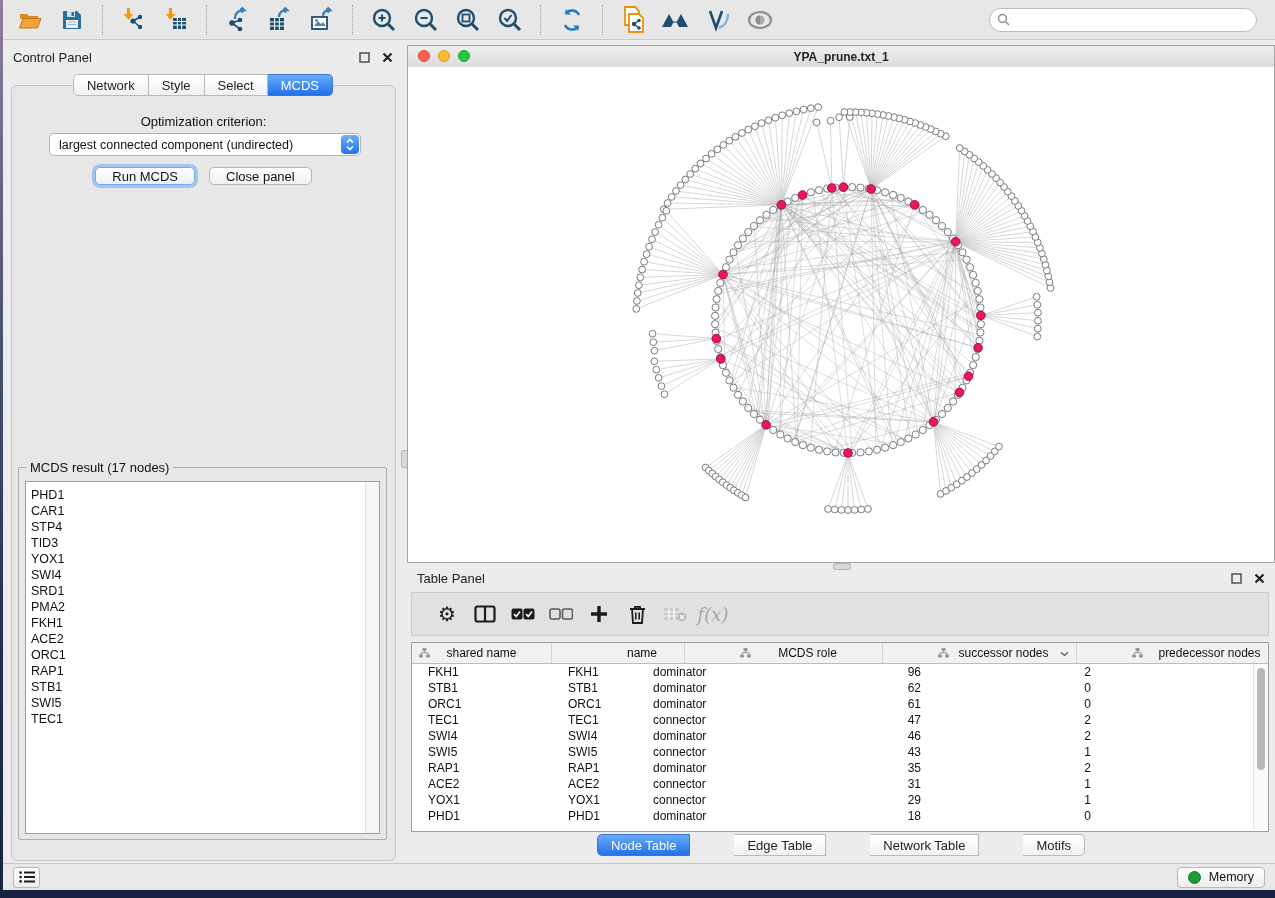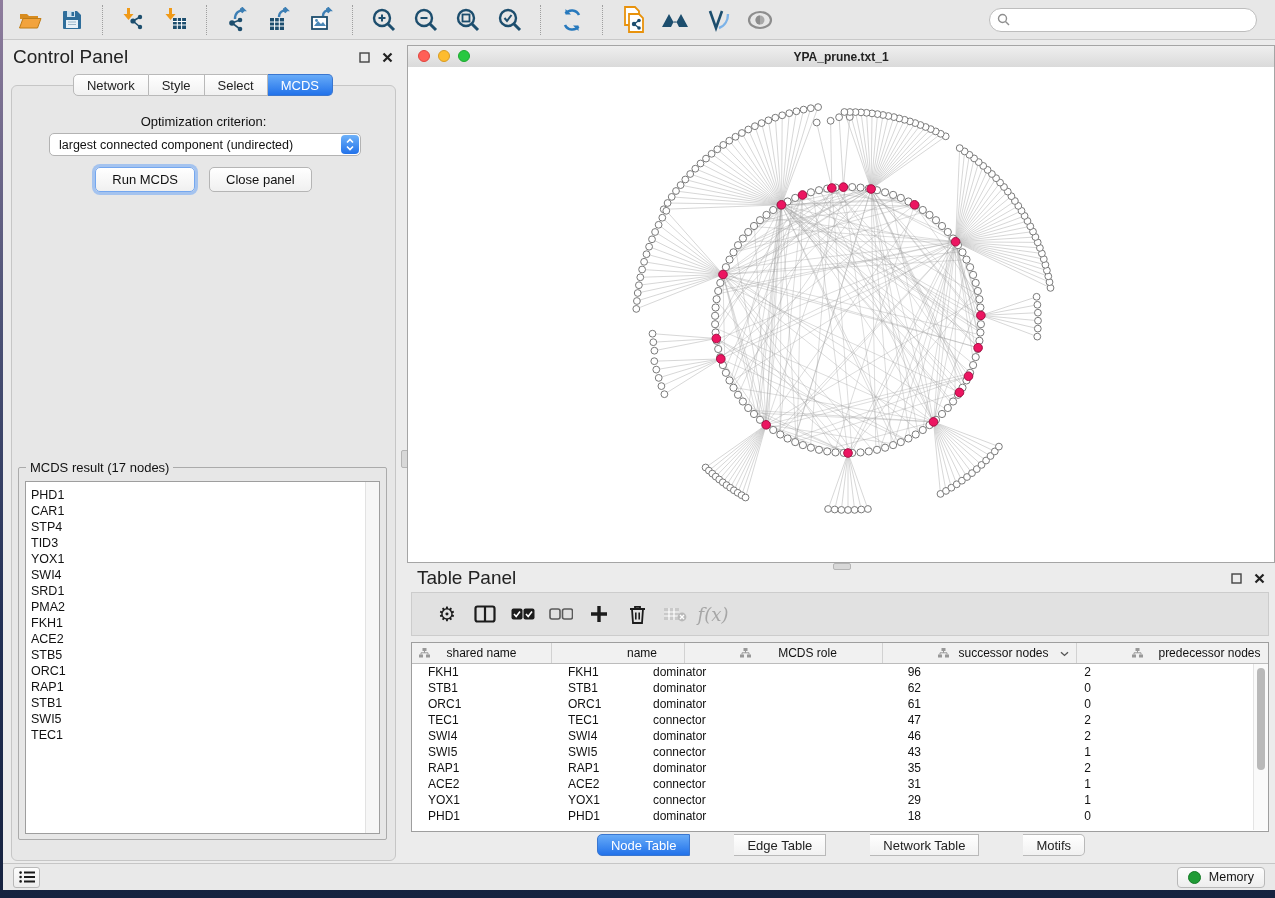--- a/index.html
+++ b/index.html
@@ -24,39 +24,39 @@
 
   
   .main{position:absolute;top:41px;left:0;right:0;bottom:27px;}
   .cp{position:absolute;left:0;top:4px;bottom:0;width:400px;}
   .vsplit{position:absolute;left:400px;top:4px;bottom:0;width:4px;background:#ececec;}
   .vsplit .grip{position:absolute;left:-2px;top:405px;width:8px;height:16px;background:#d8d8d8;
     border:1px solid #b5b5b5;border-radius:2px;}
   .right{position:absolute;left:404px;right:0;top:4px;bottom:0;}
 
   
-  .panel-title{height:24px;display:flex;align-items:center;padding:0 10px;color:#222;font-size:19px;}
+  .panel-title{height:24px;display:flex;align-items:center;padding:0 10px;color:#222;font-size:13px;}
   .panel-title .ctl{margin-left:12px;display:flex;align-items:center;background:none;border:none;padding:0;}
   .panel-title .sp{flex:1;}
   .cp-tabs-row{position:absolute;top:29px;left:0;right:0;display:flex;justify-content:center;z-index:2;}
   .seg{font:13px "Liberation Sans",sans-serif;height:22px;padding:0 13px;color:#222;
     background:linear-gradient(#ffffff,#f1f1f1);border:1px solid #b9b9b9;border-left:none;}
   .seg:first-child{border-left:1px solid #b9b9b9;border-radius:5px 0 0 5px;}
   .seg:last-child{border-radius:0 5px 5px 0;}
   .seg.active{background:linear-gradient(#67abf8,#2272ea);border-color:#3a76cf;color:#fff;}
   .cp-card{position:absolute;top:40px;left:8px;right:7px;bottom:2px;background:#e7e7e7;
     border:1px solid #c6c6c6;border-radius:6px;}
   .crit-label{position:absolute;top:28px;left:0;right:0;text-align:center;font-size:13px;color:#111;}
   .dropdown{position:absolute;top:47px;left:37px;width:312px;height:23px;background:#fff;
     border:1px solid #b3b3b3;border-radius:5px;box-sizing:border-box;display:flex;align-items:center;}
   .dropdown .val{flex:1;font-size:12.5px;color:#111;padding-left:9px;white-space:nowrap;overflow:hidden;}
   .dd-spin{width:18px;height:19px;margin-right:1px;border-radius:4px;
     background:linear-gradient(#6db1f9,#2272ea);display:flex;align-items:center;justify-content:center;}
   .btn-row{position:absolute;top:81px;left:0;right:0;display:flex;justify-content:center;gap:14px;}
-  .mac-btn{height:25px;padding:0 16px;font:13px "Liberation Sans",sans-serif;color:#111;
+  .mac-btn{height:18px;padding:0 16px;font:13px "Liberation Sans",sans-serif;color:#111;
     background:linear-gradient(#ffffff,#f0f0f0);border:1px solid #b5b5b5;border-radius:5px;}
   .mac-btn.focused{border-color:#74a7ef;box-shadow:0 0 0 3px rgba(110,165,245,.55);}
   .groupbox{position:absolute;left:6px;right:8px;top:381px;height:371px;
     border:1px solid #ababab;border-radius:2px;}
   .groupbox .gb-label{position:absolute;top:-8px;left:7px;background:#e7e7e7;padding:0 4px;
     font-size:13px;color:#111;}
   .gb-list{position:absolute;top:13px;left:6px;right:6px;bottom:5px;background:#fff;
     border:1px solid #9e9e9e;overflow:hidden;}
   .gb-scroll{position:absolute;top:0;bottom:0;right:0;width:13px;background:#f6f6f6;border-left:1px solid #e2e2e2;}
   .list-item{font-size:12.5px;color:#111;line-height:16px;padding-left:5px;}
@@ -296,21 +296,20 @@
                 <div class="list-item">PHD1</div>
                 <div class="list-item">CAR1</div>
                 <div class="list-item">STP4</div>
                 <div class="list-item">TID3</div>
                 <div class="list-item">YOX1</div>
                 <div class="list-item">SWI4</div>
                 <div class="list-item">SRD1</div>
                 <div class="list-item">PMA2</div>
                 <div class="list-item">FKH1</div>
                 <div class="list-item">ACE2</div>
-                <div class="list-item">STB5</div>
                 <div class="list-item">ORC1</div>
                 <div class="list-item">RAP1</div>
                 <div class="list-item">STB1</div>
                 <div class="list-item">SWI5</div>
                 <div class="list-item">TEC1</div>
               </div>
             <div class="gb-scroll"></div>
           </div>
         </div>
       </div>

